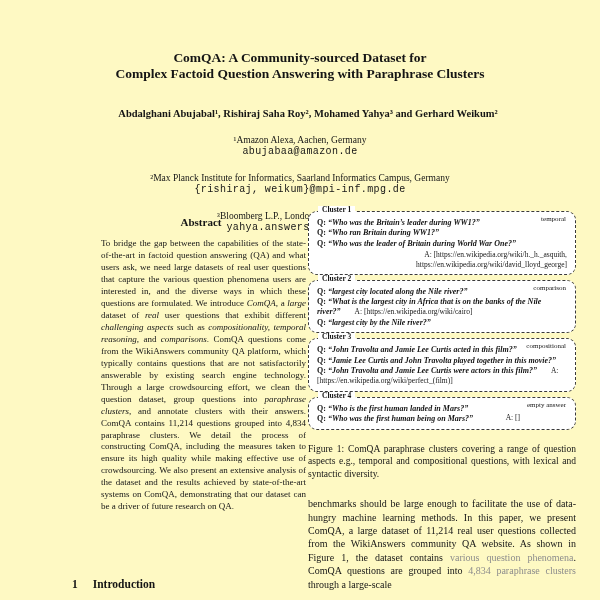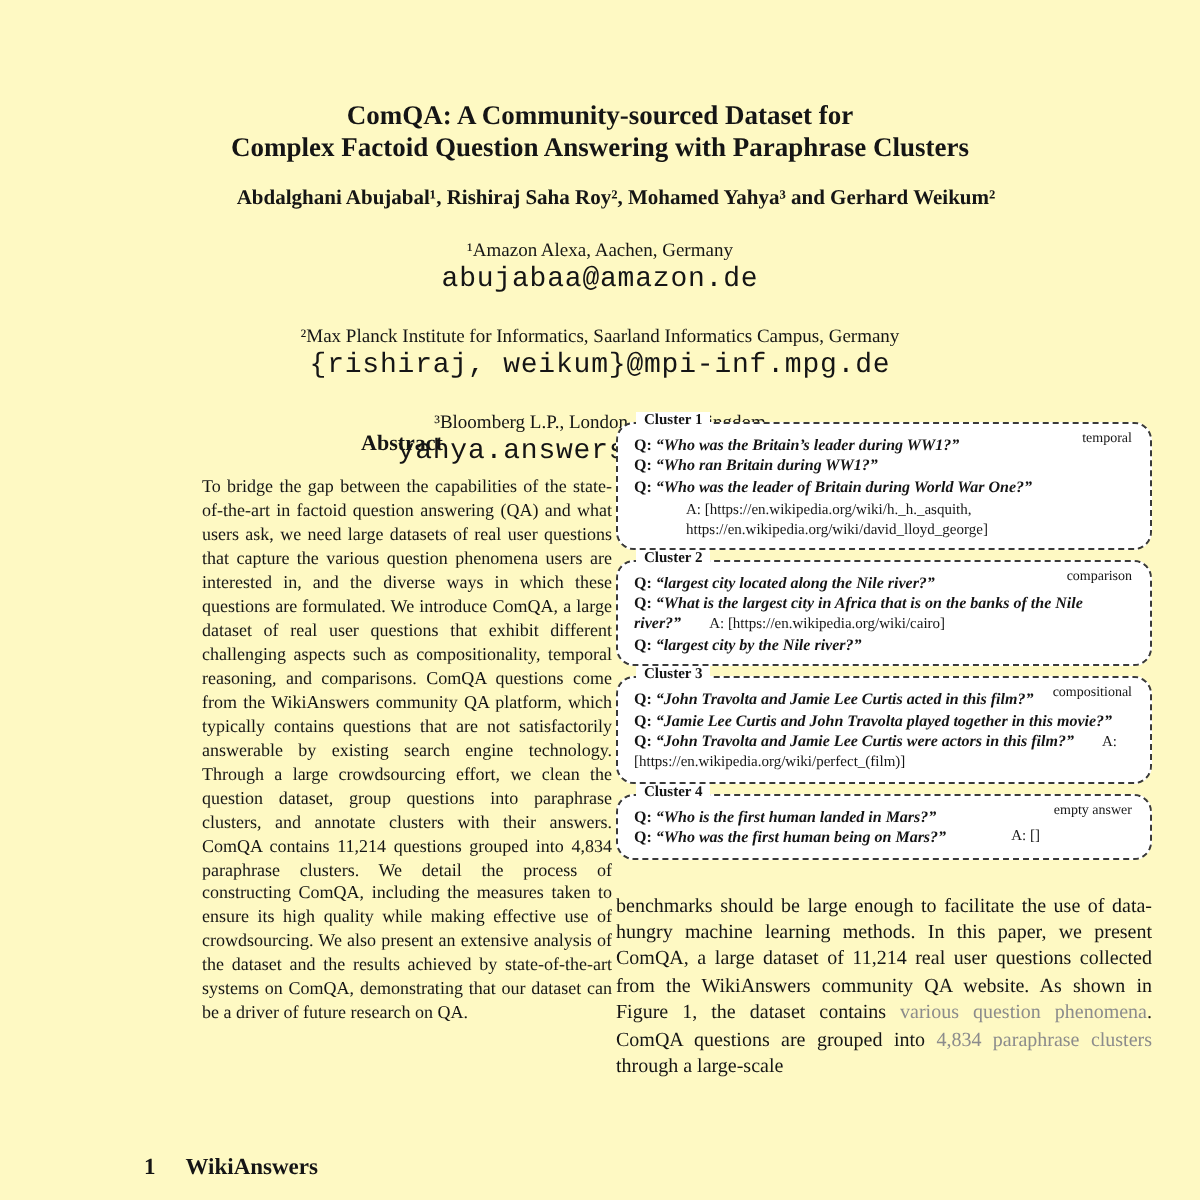--- a/index.html
+++ b/index.html
@@ -4,49 +4,49 @@
 <style>
   html,body { margin:0; padding:0; background:#e8e8e8; }
   .page {
     position:relative; width:600px; height:600px; margin:0 auto;
     background:#fef9c3; overflow:hidden; color:#151515;
     font-family:"Liberation Serif", serif;
   }
   
   .header { padding-top:50px; text-align:center; }
   .title { font-size:13.5px; font-weight:bold; line-height:1.22; margin:0 40px; }
-  .authors { font-size:10.5px; font-weight:bold; margin-top:11px;padding-left:16px; }
+  .authors { font-size:10.5px; font-weight:bold; margin-top:25px;padding-left:16px; }
   .affil { font-size:9.5px; margin-top:16px; }
-  .email { font-family:"Liberation Mono", monospace; font-size:14px; margin-top:1px; letter-spacing:.4px; }
+  .email { font-family:"Liberation Mono", monospace; font-size:10px; margin-top:1px; letter-spacing:.4px; }
   
   .col-left  { position:absolute; left:88px;  top:212px; width:226px; }
   .col-right { position:absolute; left:308px; top:211px; width:268px; }
   .abs-heading { text-align:center; font-size:11px; font-weight:bold; margin:4px 0 10px 0; }
   .abs-body {
     margin-left:13px; margin-right:8px;
     font-size:9px; line-height:1.33; text-align:justify;
   }
-  .seg-i { }
+  .seg-i { font-style:italic; }
   .seg-g { color:#8c8c8c; }
   .sec-heading { position:absolute; left:72px; top:578px; font-size:11.5px; font-weight:bold; }
   .sec-num { margin-right:15px; }
   
   .cluster {
     position:relative; border:1.2px dashed #3a3a3a; border-radius:9px;
     padding:6px 8px 4px 8px; margin-bottom:5px; background:#fff;
   }
   .cluster-label {
     position:absolute; top:-6px; left:9px; background:#fff; padding:0 4px;
     font-size:7.5px; font-weight:bold; line-height:1;
   }
   .cluster-tag { position:absolute; top:3px; right:9px; font-size:7px; }
   .q { font-size:8px; line-height:1.3; font-weight:bold; }
   .qt { font-style:italic; }
   .ans { font-size:7.5px; font-weight:normal; font-style:normal; }
-  .ans-block { padding-left:26px; margin-top:1px; line-height:1.3; }
+  .ans-block { padding-left:26px; margin-top:1px; line-height:1.3;text-align:right; }
   .ans-inline { margin-left:14px; }
   .ans-c4 { position:absolute; right:55px; bottom:7px; }
   .fig-caption { font-size:9.5px; line-height:1.32; text-align:justify; margin-top:13px; }
   .intro-para { font-size:10px; line-height:1.34; text-align:justify; margin-top:17px; }
 </style>
 </head>
 <body>
 
 <div class="page">
 
@@ -63,21 +63,21 @@
     <div class="affil">³Bloomberg L.P., London, United Kingdom</div>
     <div class="email">yahya.answers@gmail.com</div>
   </div>
 
   <div class="col-left">
     <div class="abs-heading">Abstract</div>
     <div class="abs-body"><span>To bridge the gap between the capabilities of the state-of-the-art in factoid question answering (QA) and what users ask, we need large datasets of real user questions that capture the various question phenomena users are interested in, and the diverse ways in which these questions are formulated. We introduce </span><span class="seg-i">ComQA</span><span>, a </span><span class="seg-i">large</span><span> dataset of </span><span class="seg-i">real</span><span> user questions that exhibit different </span><span class="seg-i">challenging aspects</span><span> such as </span><span class="seg-i">compositionality, temporal reasoning</span><span>, and </span><span class="seg-i">comparisons</span><span>. ComQA questions come from the WikiAnswers community QA platform, which typically contains questions that are not satisfactorily answerable by existing search engine technology. Through a large crowdsourcing effort, we clean the question dataset, group questions into </span><span class="seg-i">paraphrase clusters</span><span>, and annotate clusters with their answers. ComQA contains 11,214 questions grouped into 4,834 paraphrase clusters. We detail the process of constructing ComQA, including the measures taken to ensure its high quality while making effective use of crowdsourcing. We also present an extensive analysis of the dataset and the results achieved by state-of-the-art systems on ComQA, demonstrating that our dataset can be a driver of future research on QA.</span></div>
   </div>
 
   <div class="sec-heading">
-    <span class="sec-num">1</span><span>WikiAnswers</span>
+    <span class="sec-num">1</span><span>Introduction</span>
   </div>
 
   <div class="col-right">
 
     <div>
 
       <div class="cluster">
         <span class="cluster-label">Cluster 1</span>
         <span class="cluster-tag">temporal</span>
         <div class="q"><span>Q:</span> <span class="qt">“Who was the Britain’s leader during WW1?”</span></div>
@@ -105,18 +105,19 @@
       <div class="cluster">
         <span class="cluster-label">Cluster 4</span>
         <span class="cluster-tag">empty answer</span>
         <div class="q"><span>Q:</span> <span class="qt">“Who is the first human landed in Mars?”</span></div>
         <div class="q"><span>Q:</span> <span class="qt">“Who was the first human being on Mars?”</span></div>
         <span class="ans ans-c4">A: []</span>
       </div>
 
     </div>
 
+    <div class="fig-caption">Figure 1: ComQA paraphrase clusters covering a range of question aspects e.g., temporal and compositional questions, with lexical and syntactic diversity.</div>
 
     <div class="intro-para"><span>benchmarks should be large enough to facilitate the use of data-hungry machine learning methods. In this paper, we present ComQA, a large dataset of 11,214 real user questions collected from the WikiAnswers community QA website. As shown in Figure 1, the dataset contains </span><span class="seg-g">various question phenomena</span><span>. ComQA questions are grouped into </span><span class="seg-g">4,834 paraphrase clusters</span><span> through a large-scale</span></div>
 
   </div>
 
 </div>
 
 </body></html>

